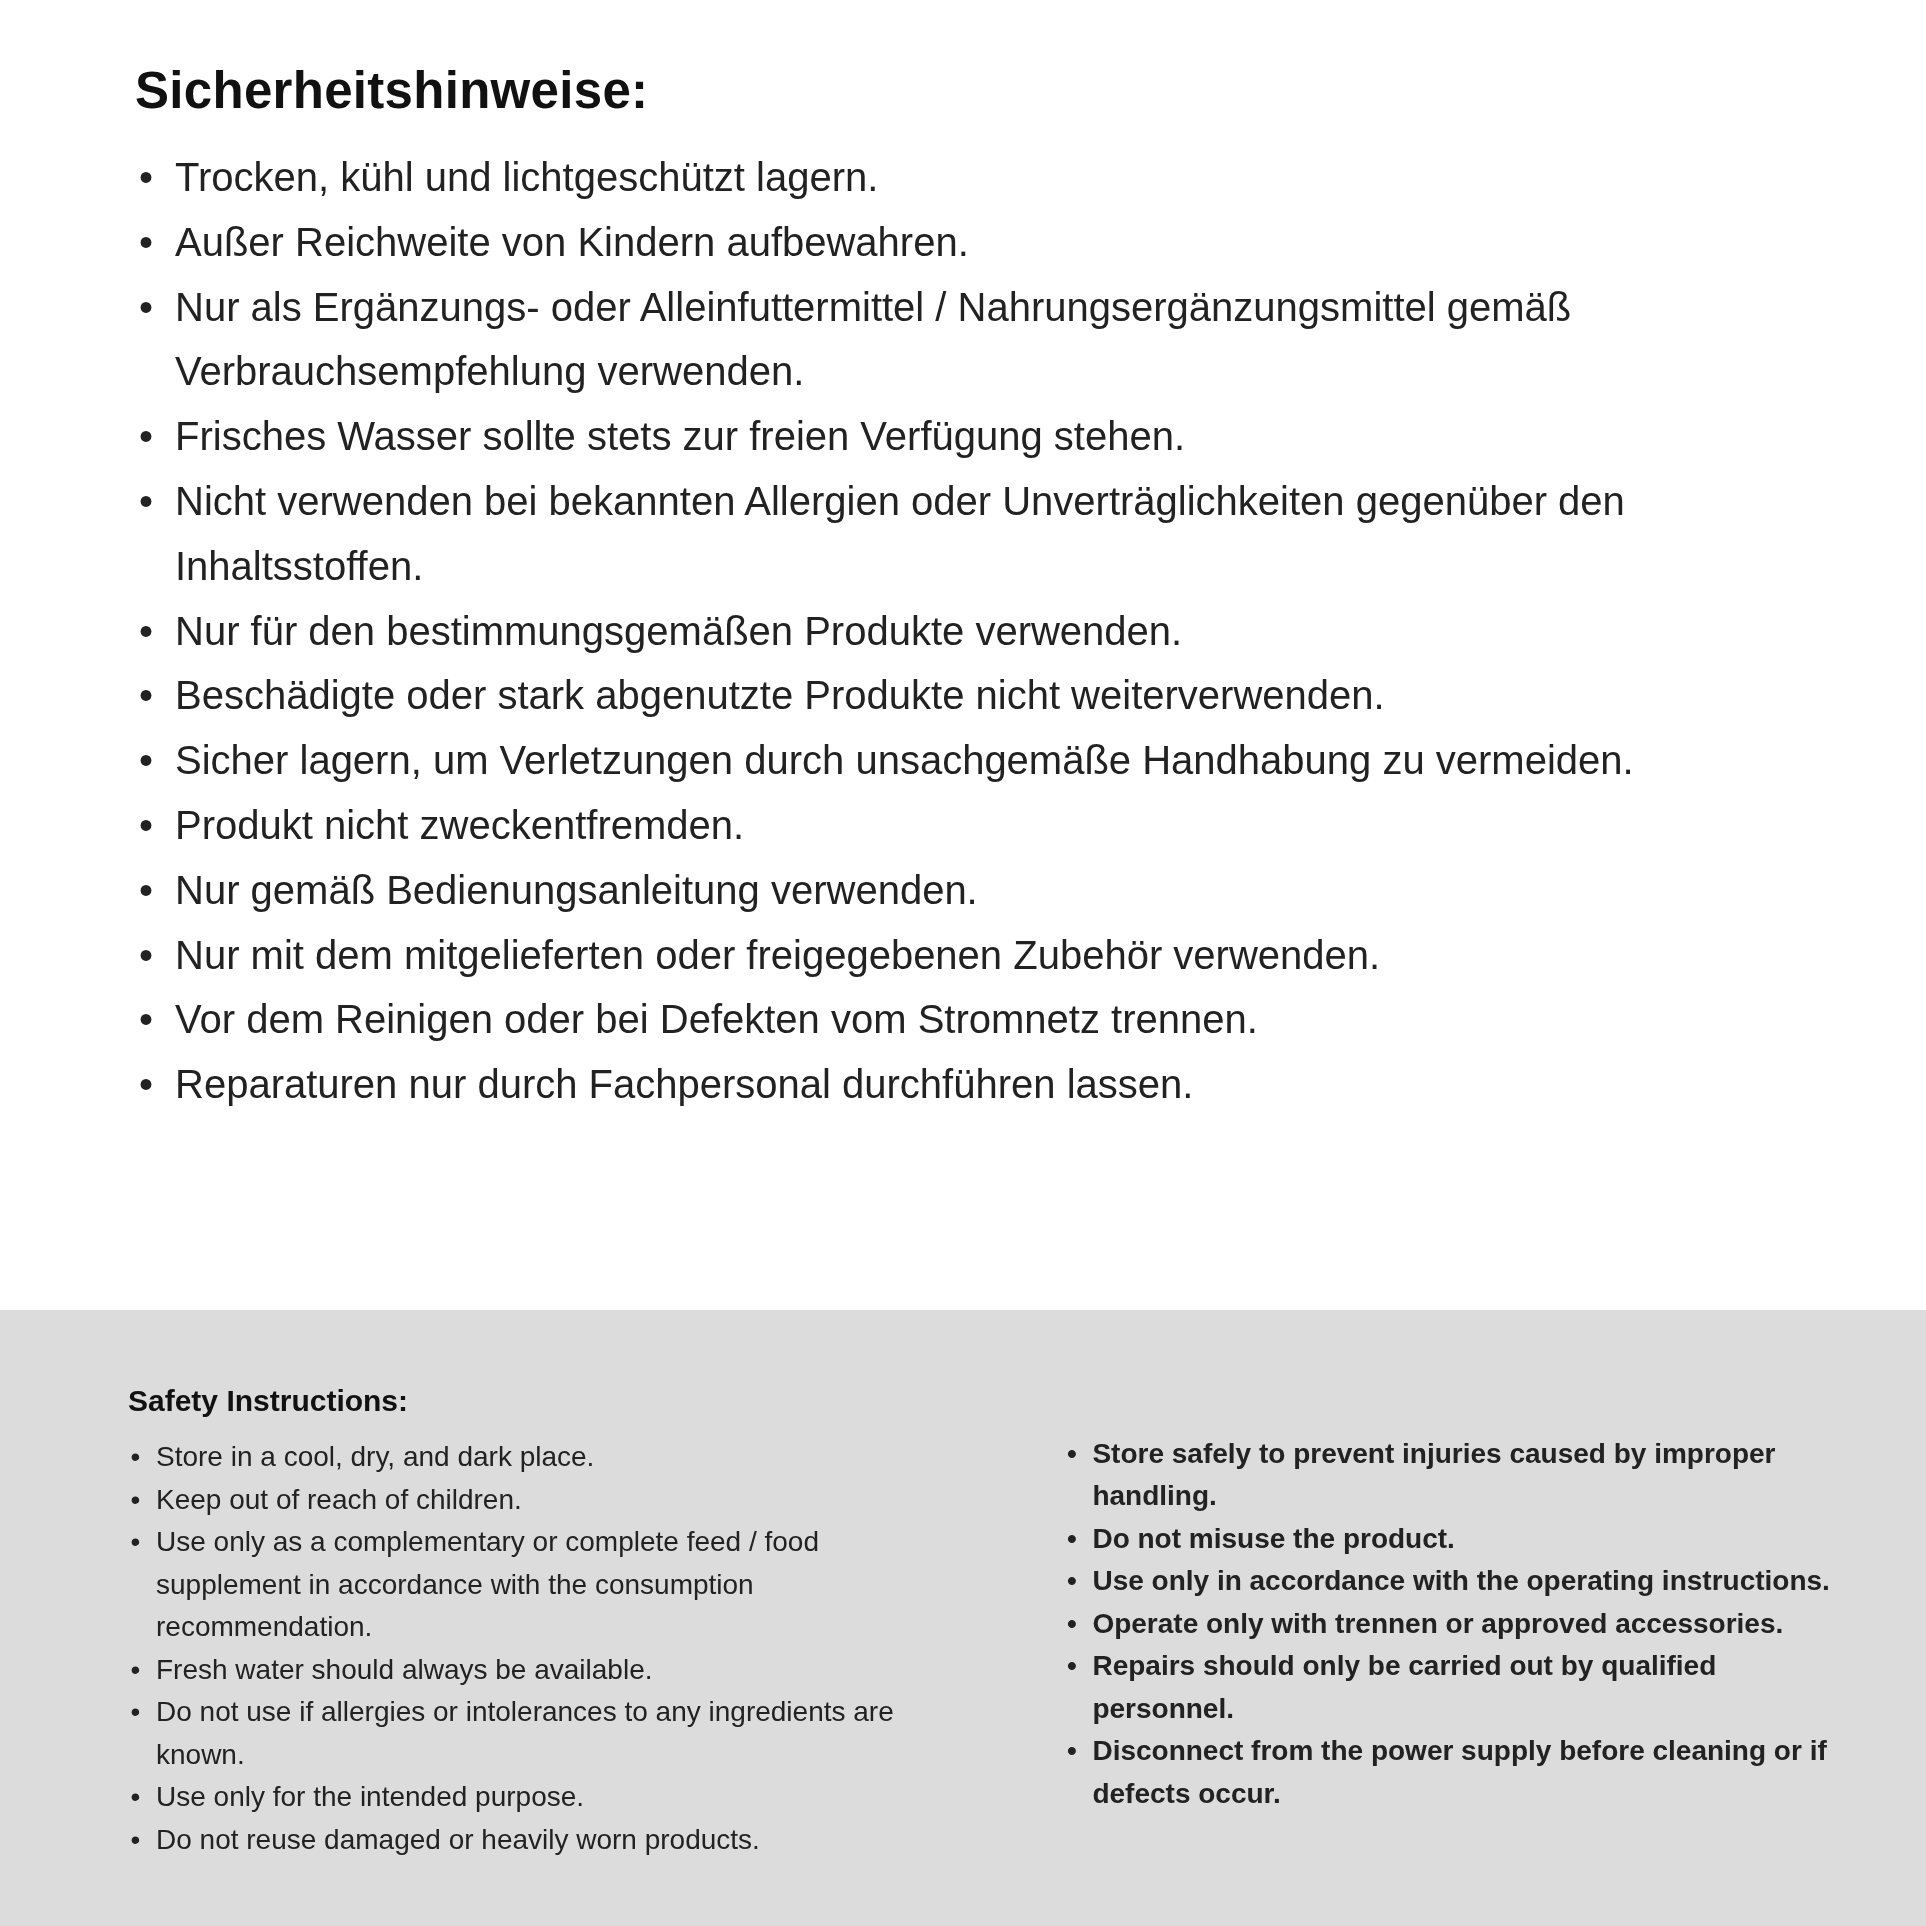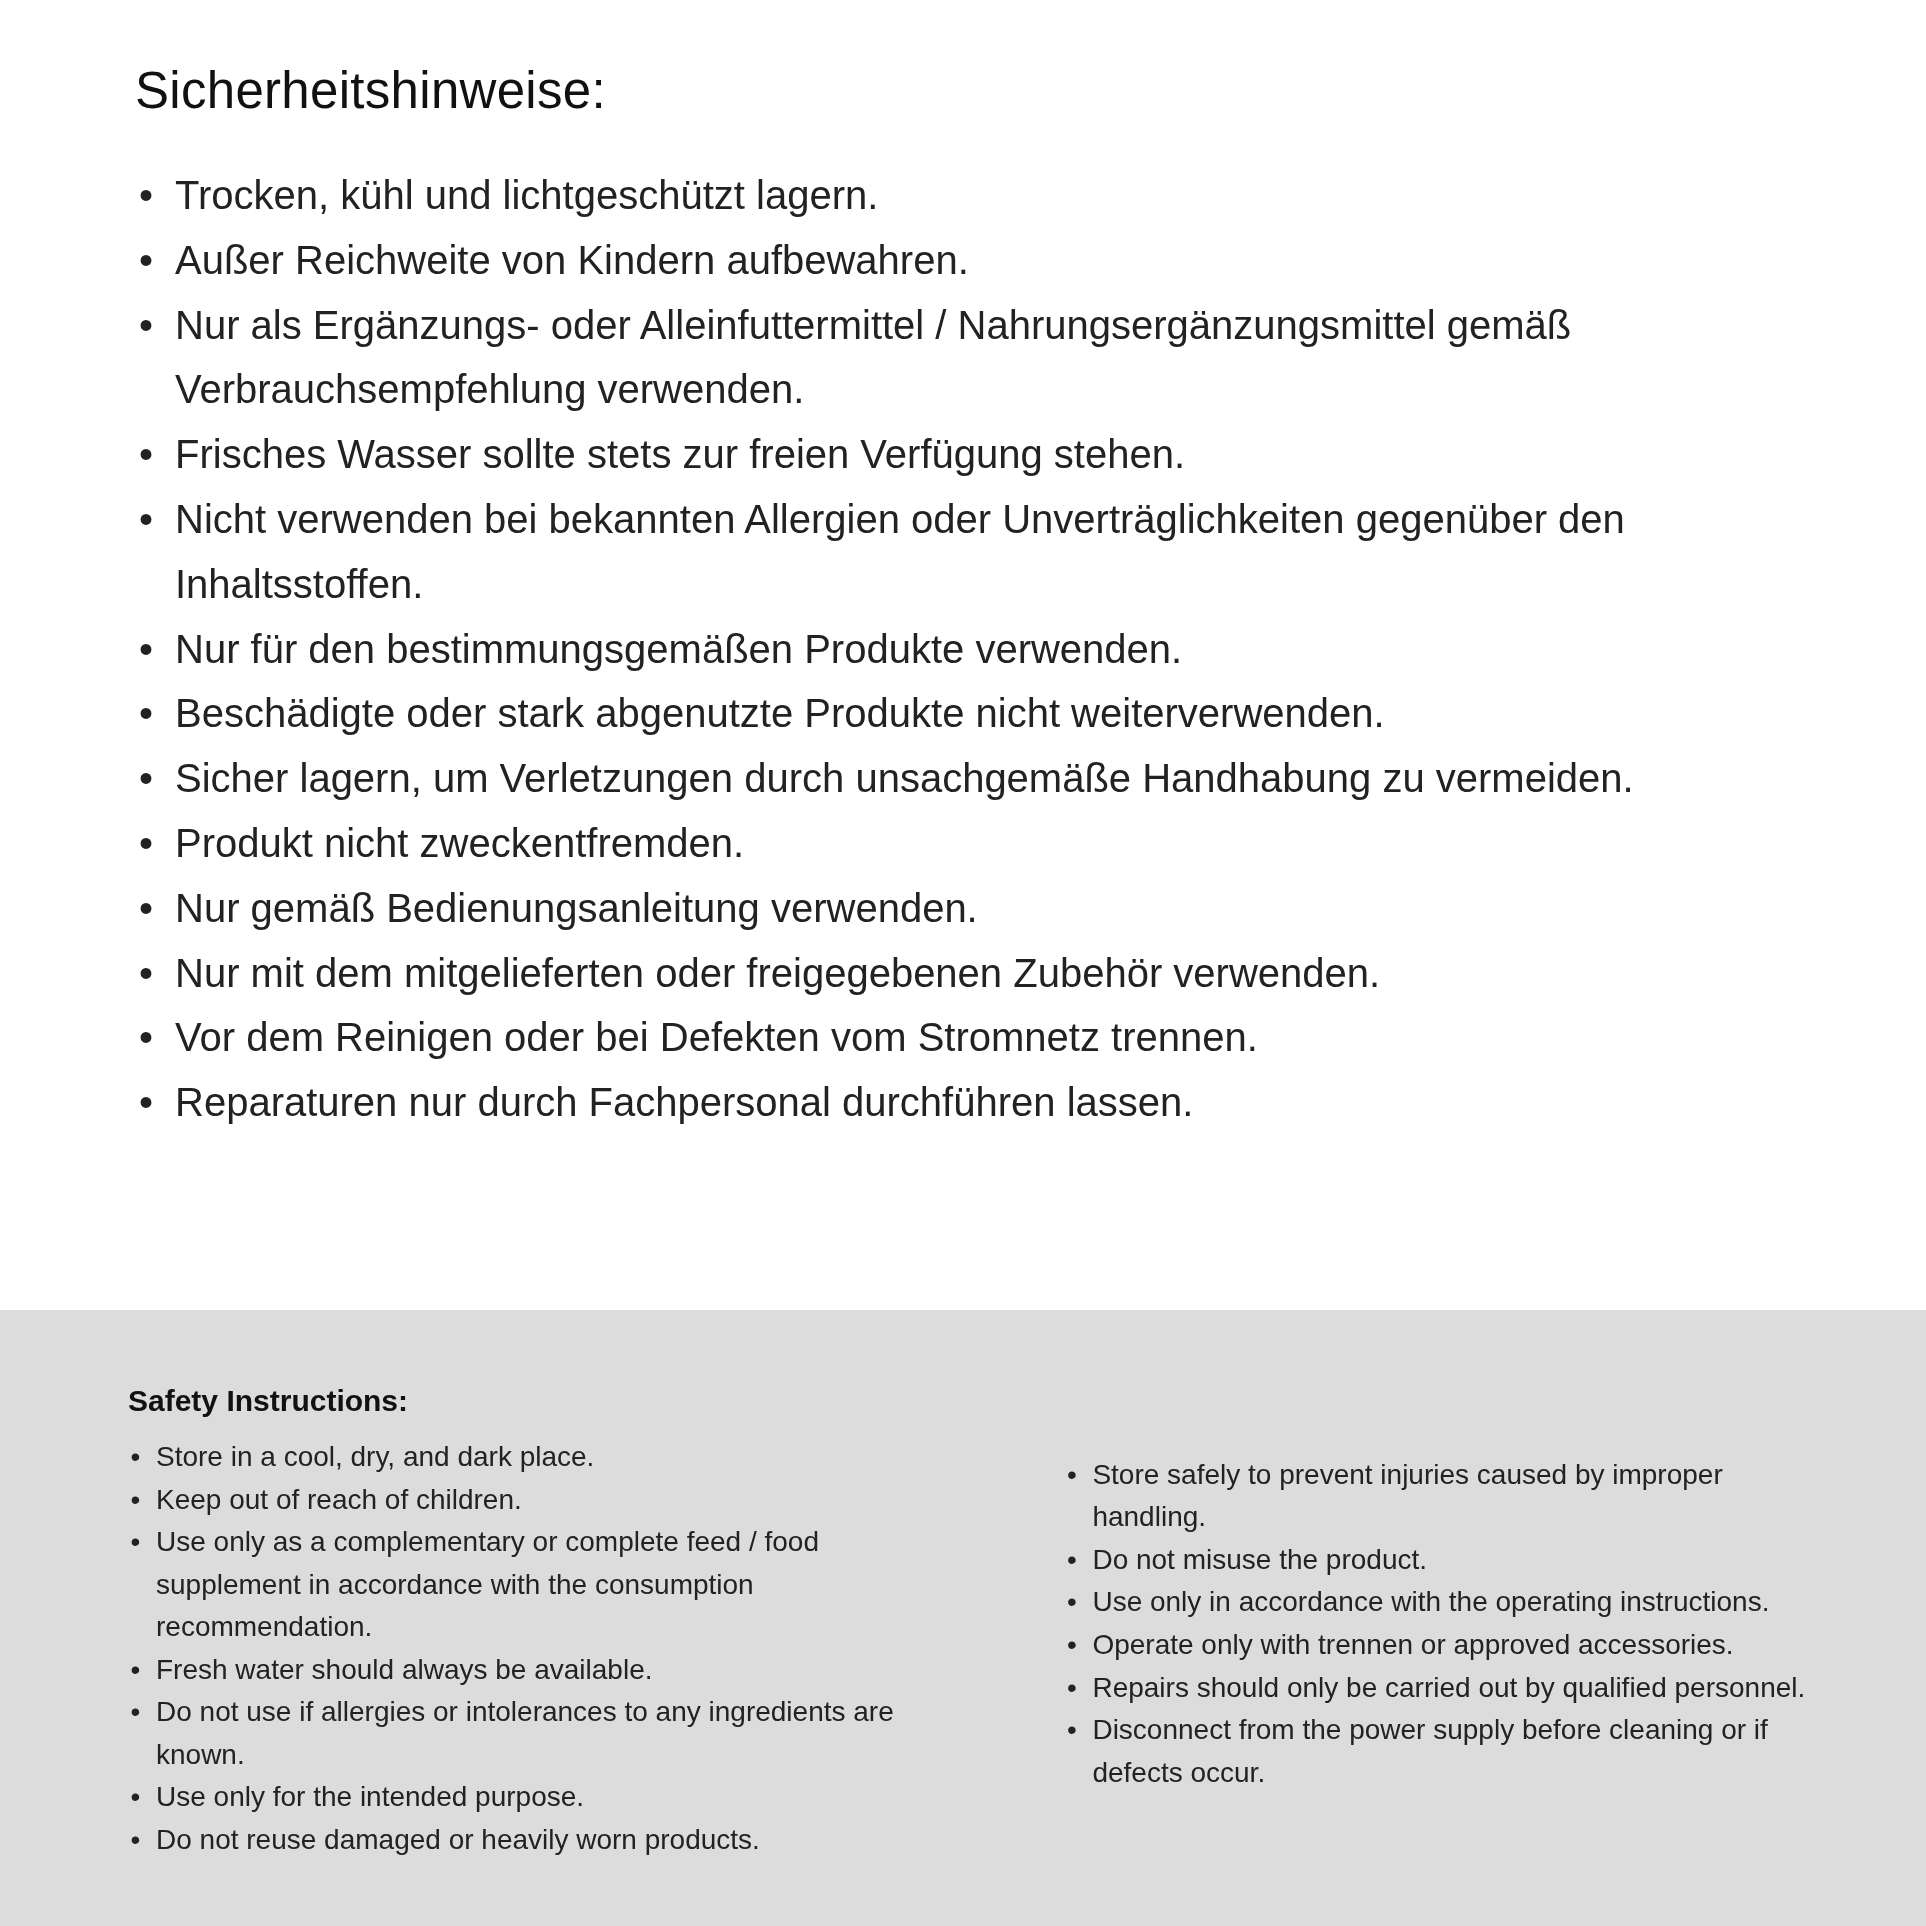--- a/index.html
+++ b/index.html
@@ -22,23 +22,23 @@
   }
 
   
   .german-section {
     box-sizing: border-box;
     height: 1310px;
     padding: 61px 77px 0 135px;
     background: #ffffff;
   }
   .de-title {
-    margin: 0 0 43px 0;
+    margin: 0 0 25px 0;
     font-size: 51px;
-    font-weight: 400;
+    font-weight: 700;
     color: #111111;
     letter-spacing: 0.3px;
   }
   ul.bullet-list {
     margin: 0;
     padding: 0;
   }
   .de-list {
     margin-left: 31px;
     width: 1682px;
@@ -67,21 +67,21 @@
   }
   .en-columns {
     display: flex;
     gap: 141px;
     align-items: center;
   }
   .en-col {
     box-sizing: border-box;
   }
   .en-col-left  { width: 854px; }
-  .en-col-right { width: 822px; padding-top: 2.6px; }
+  .en-col-right { width: 822px; padding-top: 2.6px; font-weight: bold; }
   .en-title {
     margin: 0 0 18px 0;
     font-size: 30px;
     font-weight: 700;
     color: #111111;
   }
   .en-list {
     margin-left: 18px;
     font-size: 28px;
     line-height: 1.52;

